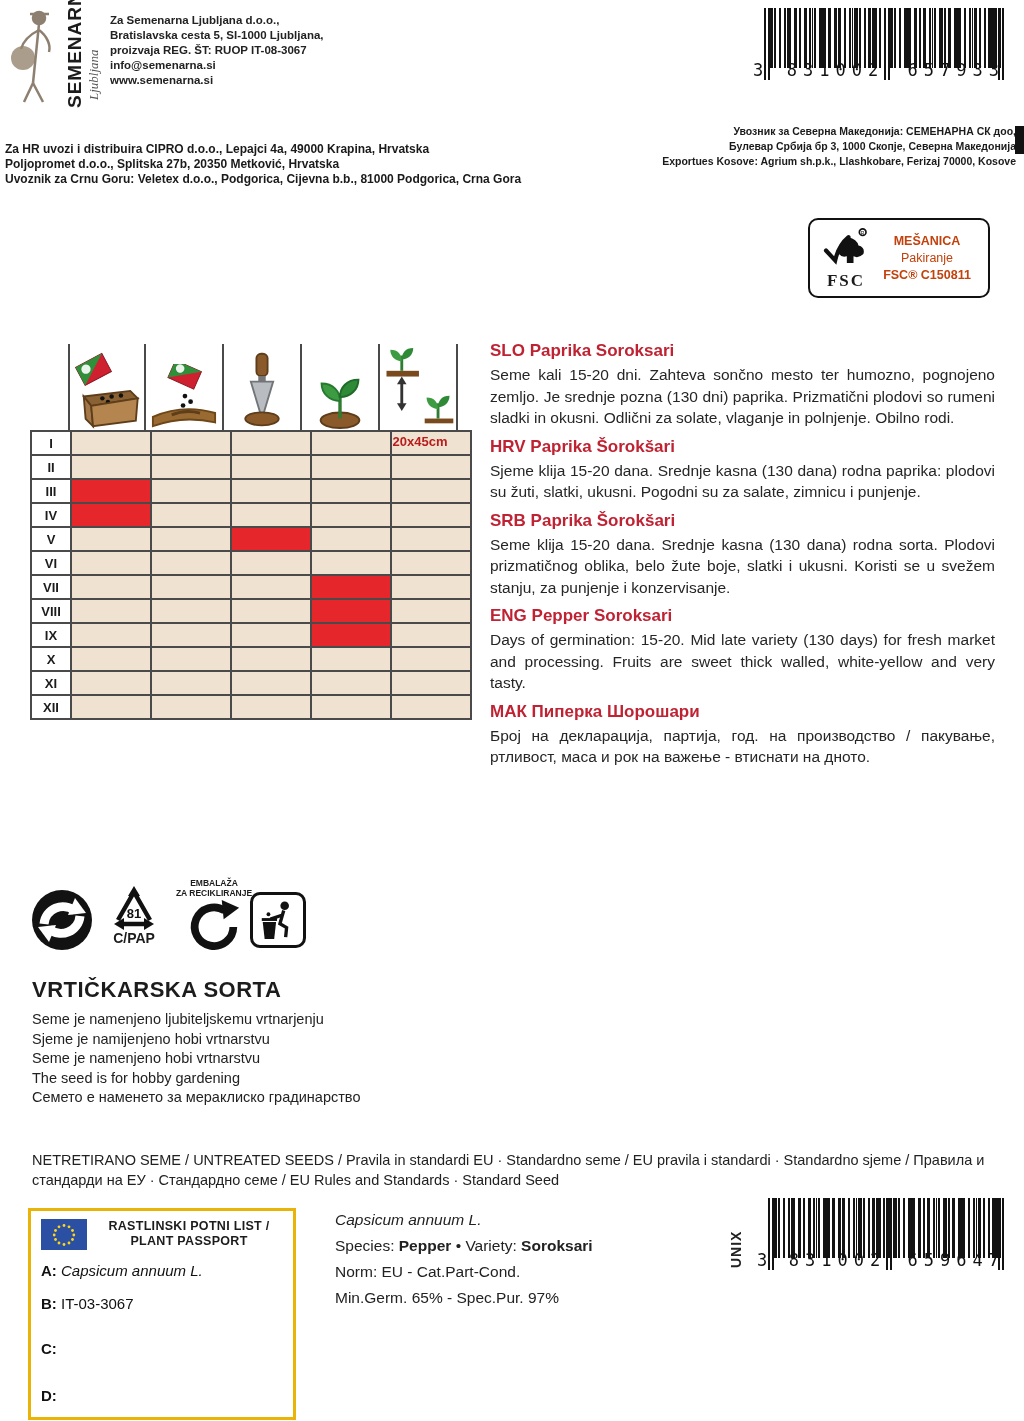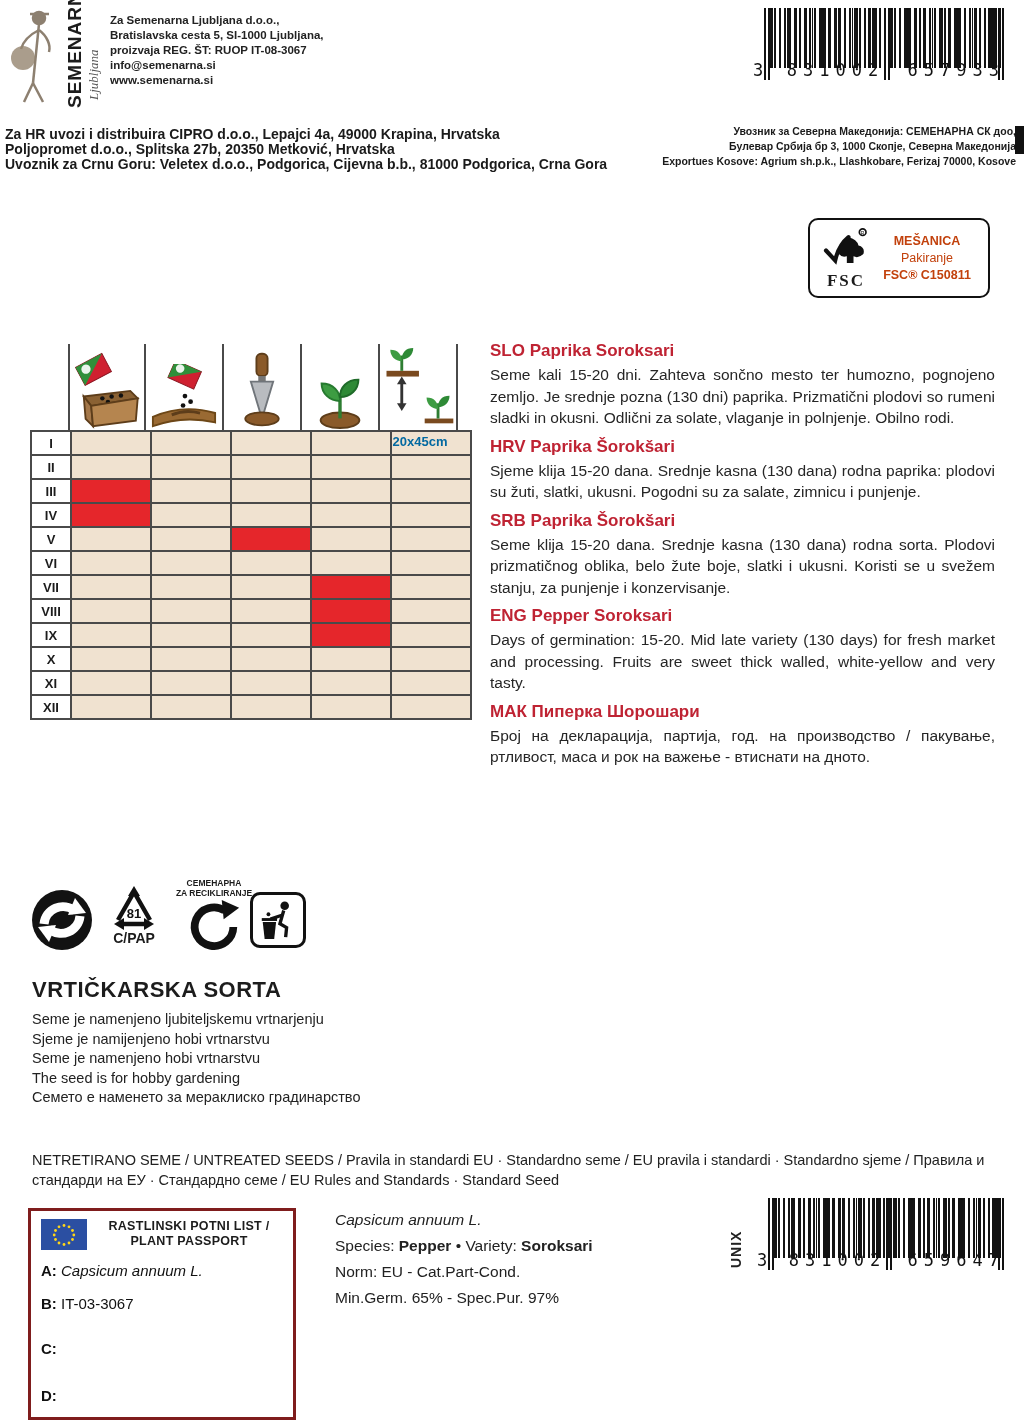--- a/index.html
+++ b/index.html
@@ -26,21 +26,21 @@
   .guard{position:absolute;top:0;width:2px;height:72px;background:#121212;box-shadow:4px 0 0 #121212;}
   .guard.gl{left:0;} .guard.gc{left:50%;} .guard.gr{right:4px;}
   .bc-digits{display:flex;justify-content:space-between;margin-top:-8px;padding:0 2px;
              font-family:"DejaVu Sans Mono",monospace;font-size:17px;color:#111;}
   .bc-digits span{background:#fff;padding:0 3px;letter-spacing:6px;}
   .bc-digits span:first-child{letter-spacing:0;}
   .unix-vert{position:absolute;left:728px;top:1268px;transform:rotate(-90deg);transform-origin:0 0;
              font-size:14px;font-weight:bold;letter-spacing:1px;color:#222;white-space:nowrap;}
 
   
-  .dist-left{position:absolute;left:5px;top:127px;font-size:14px;line-height:15px;font-weight:bold;color:#1a1a1a;}
+  .dist-left{position:absolute;left:5px;top:142px;font-size:12px;line-height:15px;font-weight:bold;color:#1a1a1a;}
   .dist-right{position:absolute;right:8px;top:124px;text-align:right;font-size:10.5px;line-height:15px;font-weight:bold;color:#1a1a1a;}
   .edge-mark{position:absolute;right:0;top:126px;width:9px;height:28px;background:#111;}
 
   
   .fsc{position:absolute;left:808px;top:218px;width:182px;height:80px;border:2.5px solid #111;border-radius:10px;
        display:flex;align-items:center;padding:4px 8px;box-sizing:border-box;background:#fff;}
   .fsc-logo{width:56px;text-align:center;}
   .fsc-logo .fsc-word{font-family:"Liberation Serif","DejaVu Serif",serif;font-weight:bold;font-size:17px;letter-spacing:2px;margin-top:-4px;}
   .fsc-right{flex:1;text-align:center;font-size:12.5px;line-height:17px;color:#c2410c;}
   .fsc-right .b{font-weight:bold;}
@@ -49,21 +49,21 @@
   .cal{position:absolute;left:30px;top:344px;width:428px;}
   .cal-icons{display:flex;margin-left:38px;height:86px;}
   .cal-icon-cell{width:78px;box-sizing:border-box;border-right:2px solid #4a4a4a;display:flex;align-items:flex-end;justify-content:center;}
   .cal-icon-cell:first-child{border-left:2px solid #4a4a4a;}
   .cal-grid{display:grid;grid-template-columns:38px repeat(5,78px);grid-auto-rows:22px;gap:2px;
             background:#4a4a4a;border:2px solid #4a4a4a;width:fit-content;}
   .cal-cell{margin:0;}
   .cal-label{background:#fff;display:flex;align-items:center;justify-content:center;font-weight:bold;font-size:13px;}
   .cal-data{background:#f0e2d0;}
   .cal-red{background:#e5262b;}
-  .spacing-label{position:absolute;left:352px;top:90px;width:76px;text-align:center;font-weight:bold;font-size:13px;color:#0369a1;}
+  .spacing-label{position:absolute;left:352px;top:90px;width:76px;text-align:center;font-weight:bold;font-size:13px;color:#b91c1c;}
 
   
   .texts{position:absolute;left:490px;top:341px;width:522px;}
   .lang-h{color:#bf2333;font-weight:bold;font-size:17px;margin:0 0 3px 0;}
   .lang-b{font-size:15.5px;line-height:21.5px;text-align:justify;color:#262626;margin:0 17px 8px 0;}
 
   
   .green-dot{position:absolute;left:30px;top:888px;width:64px;height:64px;}
   .recy-tri{position:absolute;left:104px;top:886px;width:60px;text-align:center;}
   .recy-tri .mat{font-weight:bold;font-size:14px;margin-top:-6px;}
@@ -72,21 +72,21 @@
   .tidyman{position:absolute;left:250px;top:892px;width:56px;height:56px;border:3px solid #111;border-radius:10px;
            box-sizing:border-box;display:flex;align-items:center;justify-content:center;background:#fff;}
 
   
   .hobby-title{position:absolute;left:32px;top:977px;font-weight:bold;font-size:22px;letter-spacing:.5px;}
   .hobby-lines{position:absolute;left:32px;top:1010px;font-size:14.5px;line-height:19.5px;color:#222;}
 
   .untreated{position:absolute;left:32px;top:1150px;width:965px;font-size:14.5px;line-height:20px;color:#222;}
 
   
-  .passport{position:absolute;left:28px;top:1208px;width:268px;height:212px;border:3px solid #7f1d1d;box-sizing:border-box;
+  .passport{position:absolute;left:28px;top:1208px;width:268px;height:212px;border:3px solid #eab308;box-sizing:border-box;
             padding:8px 10px;background:#fff;}
   .pass-head{display:flex;gap:8px;align-items:flex-start;}
   .pass-title{flex:1;text-align:center;font-weight:bold;font-size:12.5px;line-height:15px;letter-spacing:.3px;}
   .pass-row{font-size:15px;color:#111;}
   .pass-row .lbl{font-weight:bold;}
   .pr-a{margin-top:12px;} .pr-a .val{font-style:italic;}
   .pr-b{margin-top:16px;} .pr-c{margin-top:28px;} .pr-d{margin-top:30px;}
 
   
   .variety{position:absolute;left:335px;top:1207px;font-size:15.5px;line-height:26px;color:#222;}
@@ -341,21 +341,21 @@
       <path d="M26 6 L10 34 M26 6 L42 34 M12 38 L40 38" stroke="#111" stroke-width="4.5" fill="none" stroke-linejoin="round"></path>
       <polygon points="26,0 20,10 32,10" fill="#111"></polygon>
       <polygon points="46,38 36,32 36,44" fill="#111"></polygon>
       <polygon points="6,38 16,44 16,32" fill="#111"></polygon>
       <text x="26" y="32" text-anchor="middle" font-size="13" font-weight="bold" fill="#111" font-family="Liberation Sans, sans-serif">81</text>
     </svg>
     <div class="mat">C/PAP</div>
   </div>
   <div class="embal">
     <div class="cap">
-      <div>СЕМЕНАРНА</div>
+      <div>EMBALAŽA</div>
       <div>ZA RECIKLIRANJE</div>
     </div>
     <svg width="58" height="58" viewBox="0 0 60 60">
       <path d="M50 30 a20 20 0 1 1 -9 -17" stroke="#111" stroke-width="8" fill="none"></path>
       <polygon points="38,2 56,10 40,22" fill="#111"></polygon>
     </svg>
   </div>
   <div class="tidyman">
     <svg width="42" height="42" viewBox="0 0 44 44">
       <circle cx="29" cy="7" r="4.5" fill="#111"></circle>

